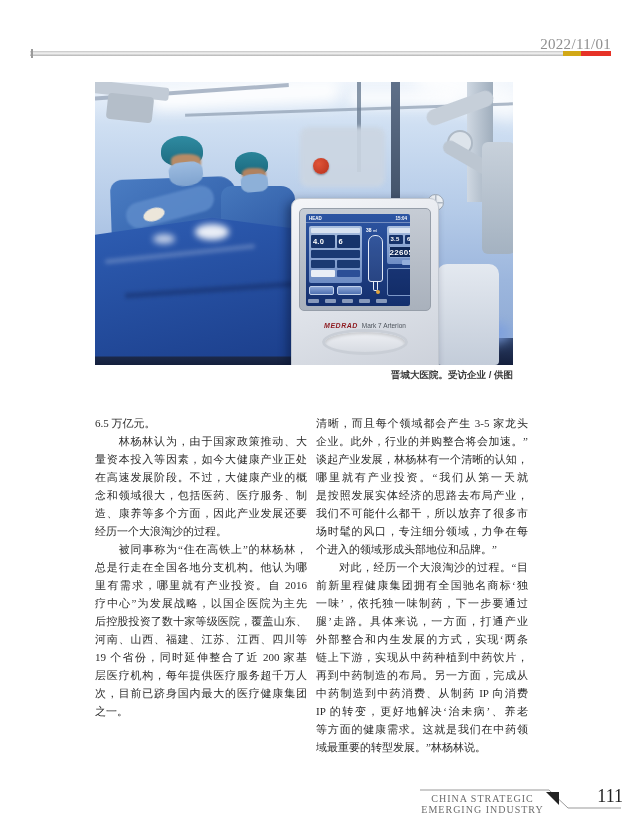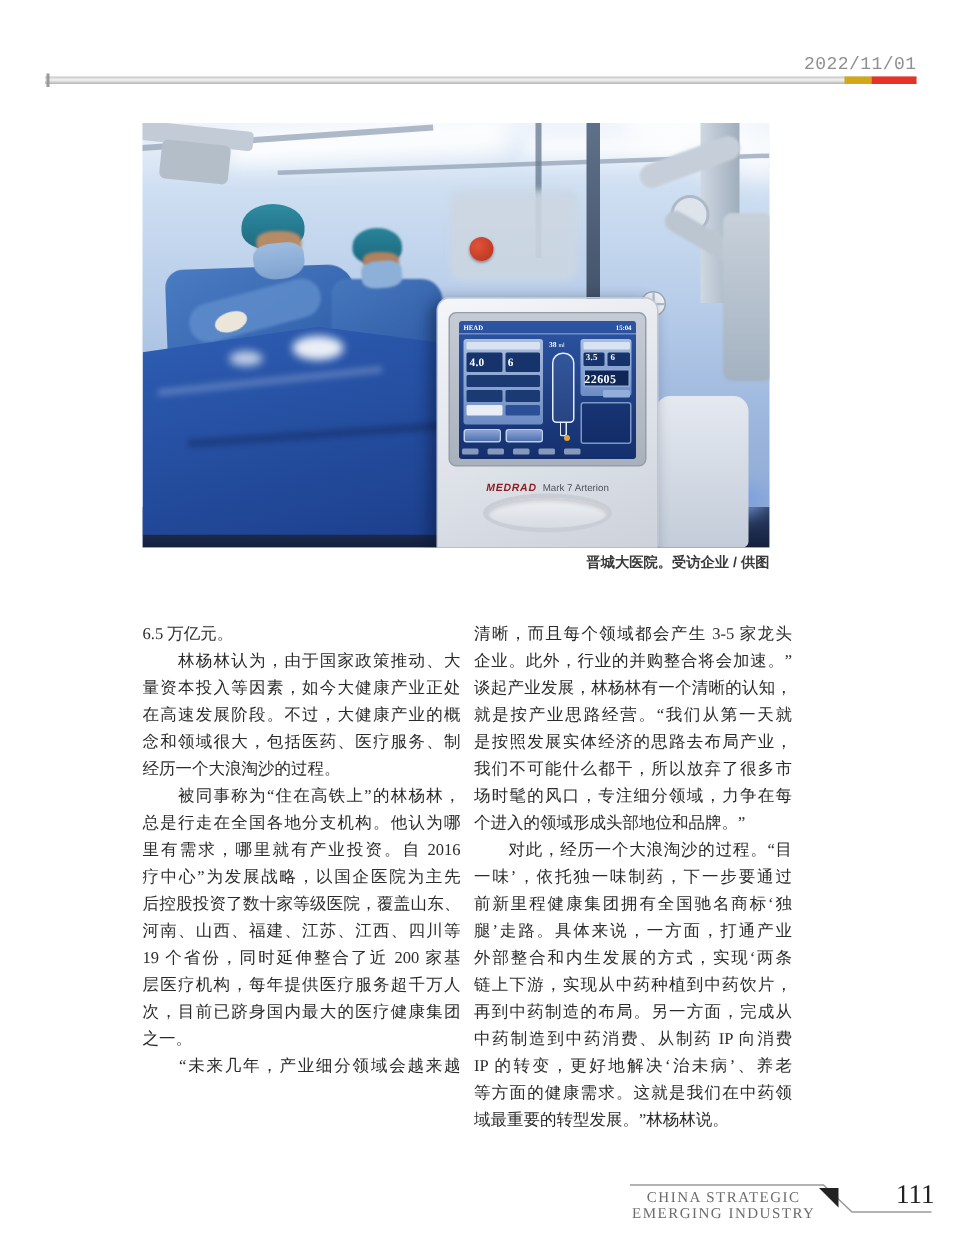--- a/index.html
+++ b/index.html
@@ -1,21 +1,21 @@
 <!DOCTYPE html>
 <html><head>
 <meta charset="utf-8">
 <style>
   html,body{margin:0;padding:0;}
   body{width:641px;height:835px;background:#fff;position:relative;overflow:hidden;
        font-family:"Liberation Serif","DejaVu Serif",serif;}
 
   
-  .date{position:absolute;right:30px;top:36px;font-size:12px;color:#8f8f8f;
-        font-family:Liberation Mono, monospace;letter-spacing:.3px;}
+  .date{position:absolute;right:30px;top:36px;font-size:15px;color:#8f8f8f;
+        font-family:Liberation Serif, serif;letter-spacing:.3px;}
   .hrule{position:absolute;left:30px;top:51px;width:581px;height:5px;
          background:linear-gradient(180deg,#c3c3c3,#f3f3f3 45%,#b3b3b3);}
   .hrule .tick{position:absolute;left:1px;top:-2px;width:2px;height:9px;background:#9a9a9a;}
   .hrule .seg{position:absolute;top:0;height:5px;}
   .seg.yellow{left:533px;width:18px;background:#d2a816;}
   .seg.red{left:551px;width:30px;background:#e63227;}
 
   
   .photo{position:absolute;left:95px;top:82px;width:418px;height:283px;overflow:hidden;
          background:linear-gradient(180deg,#eef4fb 0%,#cfdff2 15%,#b5cbe8 45%,#9cb6dd 70%,#8aa6d2 100%);}
@@ -83,22 +83,22 @@
   .device{left:196px;top:116px;width:146px;height:170px;
           background:linear-gradient(160deg,#f5f6f9,#dce0e7 60%,#ccd1da);
           border:1px solid #c0c6cf;border-radius:9px 9px 0 0;
           box-shadow:-4px 3px 10px rgba(5,15,45,.45);}
   .bayer{left:332px;top:112px;width:15px;height:15px;border-radius:50%;border:1px solid #9aa6b4;
          background:linear-gradient(#b3bcc7,#b3bcc7) center/100% 1.5px no-repeat,
                     linear-gradient(#b3bcc7,#b3bcc7) center/1.5px 100% no-repeat,#edf1f5;}
   .device div{position:absolute;box-sizing:border-box;}
   .bezel{left:7px;top:9px;width:132px;height:103px;background:linear-gradient(#c6ccd5,#a9b1bc);
          border-radius:5px;border:1px solid #969ea9;}
-  .screen{left:6px;top:5px;width:118px;height:92px;background:linear-gradient(#2d55a3,#142f6d);
-          border-radius:2px;overflow:hidden;font-family:Liberation Serif, serif;}
+  .screen{left:6px;top:5px;width:104px;height:92px;background:linear-gradient(#2d55a3,#142f6d);
+          border-radius:2px;overflow:hidden;font-family:Liberation Sans, sans-serif;}
   .sc-top{left:0;top:0;width:100%;height:9px;display:flex;justify-content:space-between;align-items:center;
           padding:0 3px;color:#fff;font-size:4.5px;font-weight:bold;
           border-bottom:1px solid rgba(255,255,255,.35);}
   .panel{background:linear-gradient(#a9bedf,#6d8cc4);border-radius:2px;padding:2px;}
   .panel-l{left:3px;top:12px;width:53px;height:57px;}
   .panel-r{left:81px;top:12px;width:34px;height:38px;padding:1.5px;}
   .ph{position:relative!important;height:5px;background:#d8e2f1;border-radius:1px;margin-bottom:2px;}
   .vrow{position:relative!important;display:flex;gap:2px;margin-bottom:2px;}
   .vbox{position:relative!important;flex:1;height:13px;background:#16336b;color:#fff;font-size:7.5px;
         font-weight:bold;line-height:13px;padding-left:2px;border-radius:1px;letter-spacing:.2px;}
@@ -260,45 +260,45 @@
   </div>
 
   <div class="caption">晋城大医院。受访企业 / 供图</div>
 
   <div class="col col-left">
       <div class="line pend">6.5 万亿元。</div>
       <div class="line">　　林杨林认为，由于国家政策推动、大</div>
       <div class="line">量资本投入等因素，如今大健康产业正处</div>
       <div class="line">在高速发展阶段。不过，大健康产业的概</div>
       <div class="line">念和领域很大，包括医药、医疗服务、制</div>
+      <div class="line">造、康养等多个方面，因此产业发展还要</div>
       <div class="line pend">经历一个大浪淘沙的过程。</div>
       <div class="line">　　被同事称为“住在高铁上”的林杨林，</div>
       <div class="line">总是行走在全国各地分支机构。他认为哪</div>
       <div class="line">里有需求，哪里就有产业投资。自 2016</div>
       <div class="line">疗中心”为发展战略，以国企医院为主先</div>
       <div class="line">后控股投资了数十家等级医院，覆盖山东、</div>
       <div class="line">河南、山西、福建、江苏、江西、四川等</div>
       <div class="line">19 个省份，同时延伸整合了近 200 家基</div>
       <div class="line">层医疗机构，每年提供医疗服务超千万人</div>
       <div class="line">次，目前已跻身国内最大的医疗健康集团</div>
       <div class="line pend">之一。</div>
-      <div class="line">　　“未来几年，产业细分领域会越来越</div>
     </div>
   <div class="col col-right">
       <div class="line">清晰，而且每个领域都会产生 3-5 家龙头</div>
       <div class="line">企业。此外，行业的并购整合将会加速。”</div>
       <div class="line">谈起产业发展，林杨林有一个清晰的认知，</div>
-      <div class="line">就是按产业思路经营。“我们从第一天就</div>
+      <div class="line">哪里就有产业投资。“我们从第一天就</div>
       <div class="line">是按照发展实体经济的思路去布局产业，</div>
       <div class="line">我们不可能什么都干，所以放弃了很多市</div>
       <div class="line">场时髦的风口，专注细分领域，力争在每</div>
       <div class="line pend">个进入的领域形成头部地位和品牌。”</div>
       <div class="line">　　对此，经历一个大浪淘沙的过程。“目</div>
+      <div class="line">前新里程健康集团拥有全国驰名商标‘独</div>
       <div class="line">一味’，依托独一味制药，下一步要通过</div>
-      <div class="line">前新里程健康集团拥有全国驰名商标‘独</div>
       <div class="line">腿’走路。具体来说，一方面，打通产业</div>
       <div class="line">外部整合和内生发展的方式，实现‘两条</div>
       <div class="line">链上下游，实现从中药种植到中药饮片，</div>
       <div class="line">再到中药制造的布局。另一方面，完成从</div>
       <div class="line">中药制造到中药消费、从制药 IP 向消费</div>
       <div class="line">IP 的转变，更好地解决‘治未病’、养老</div>
       <div class="line">等方面的健康需求。这就是我们在中药领</div>
       <div class="line pend">域最重要的转型发展。”林杨林说。</div>
     </div>
 

